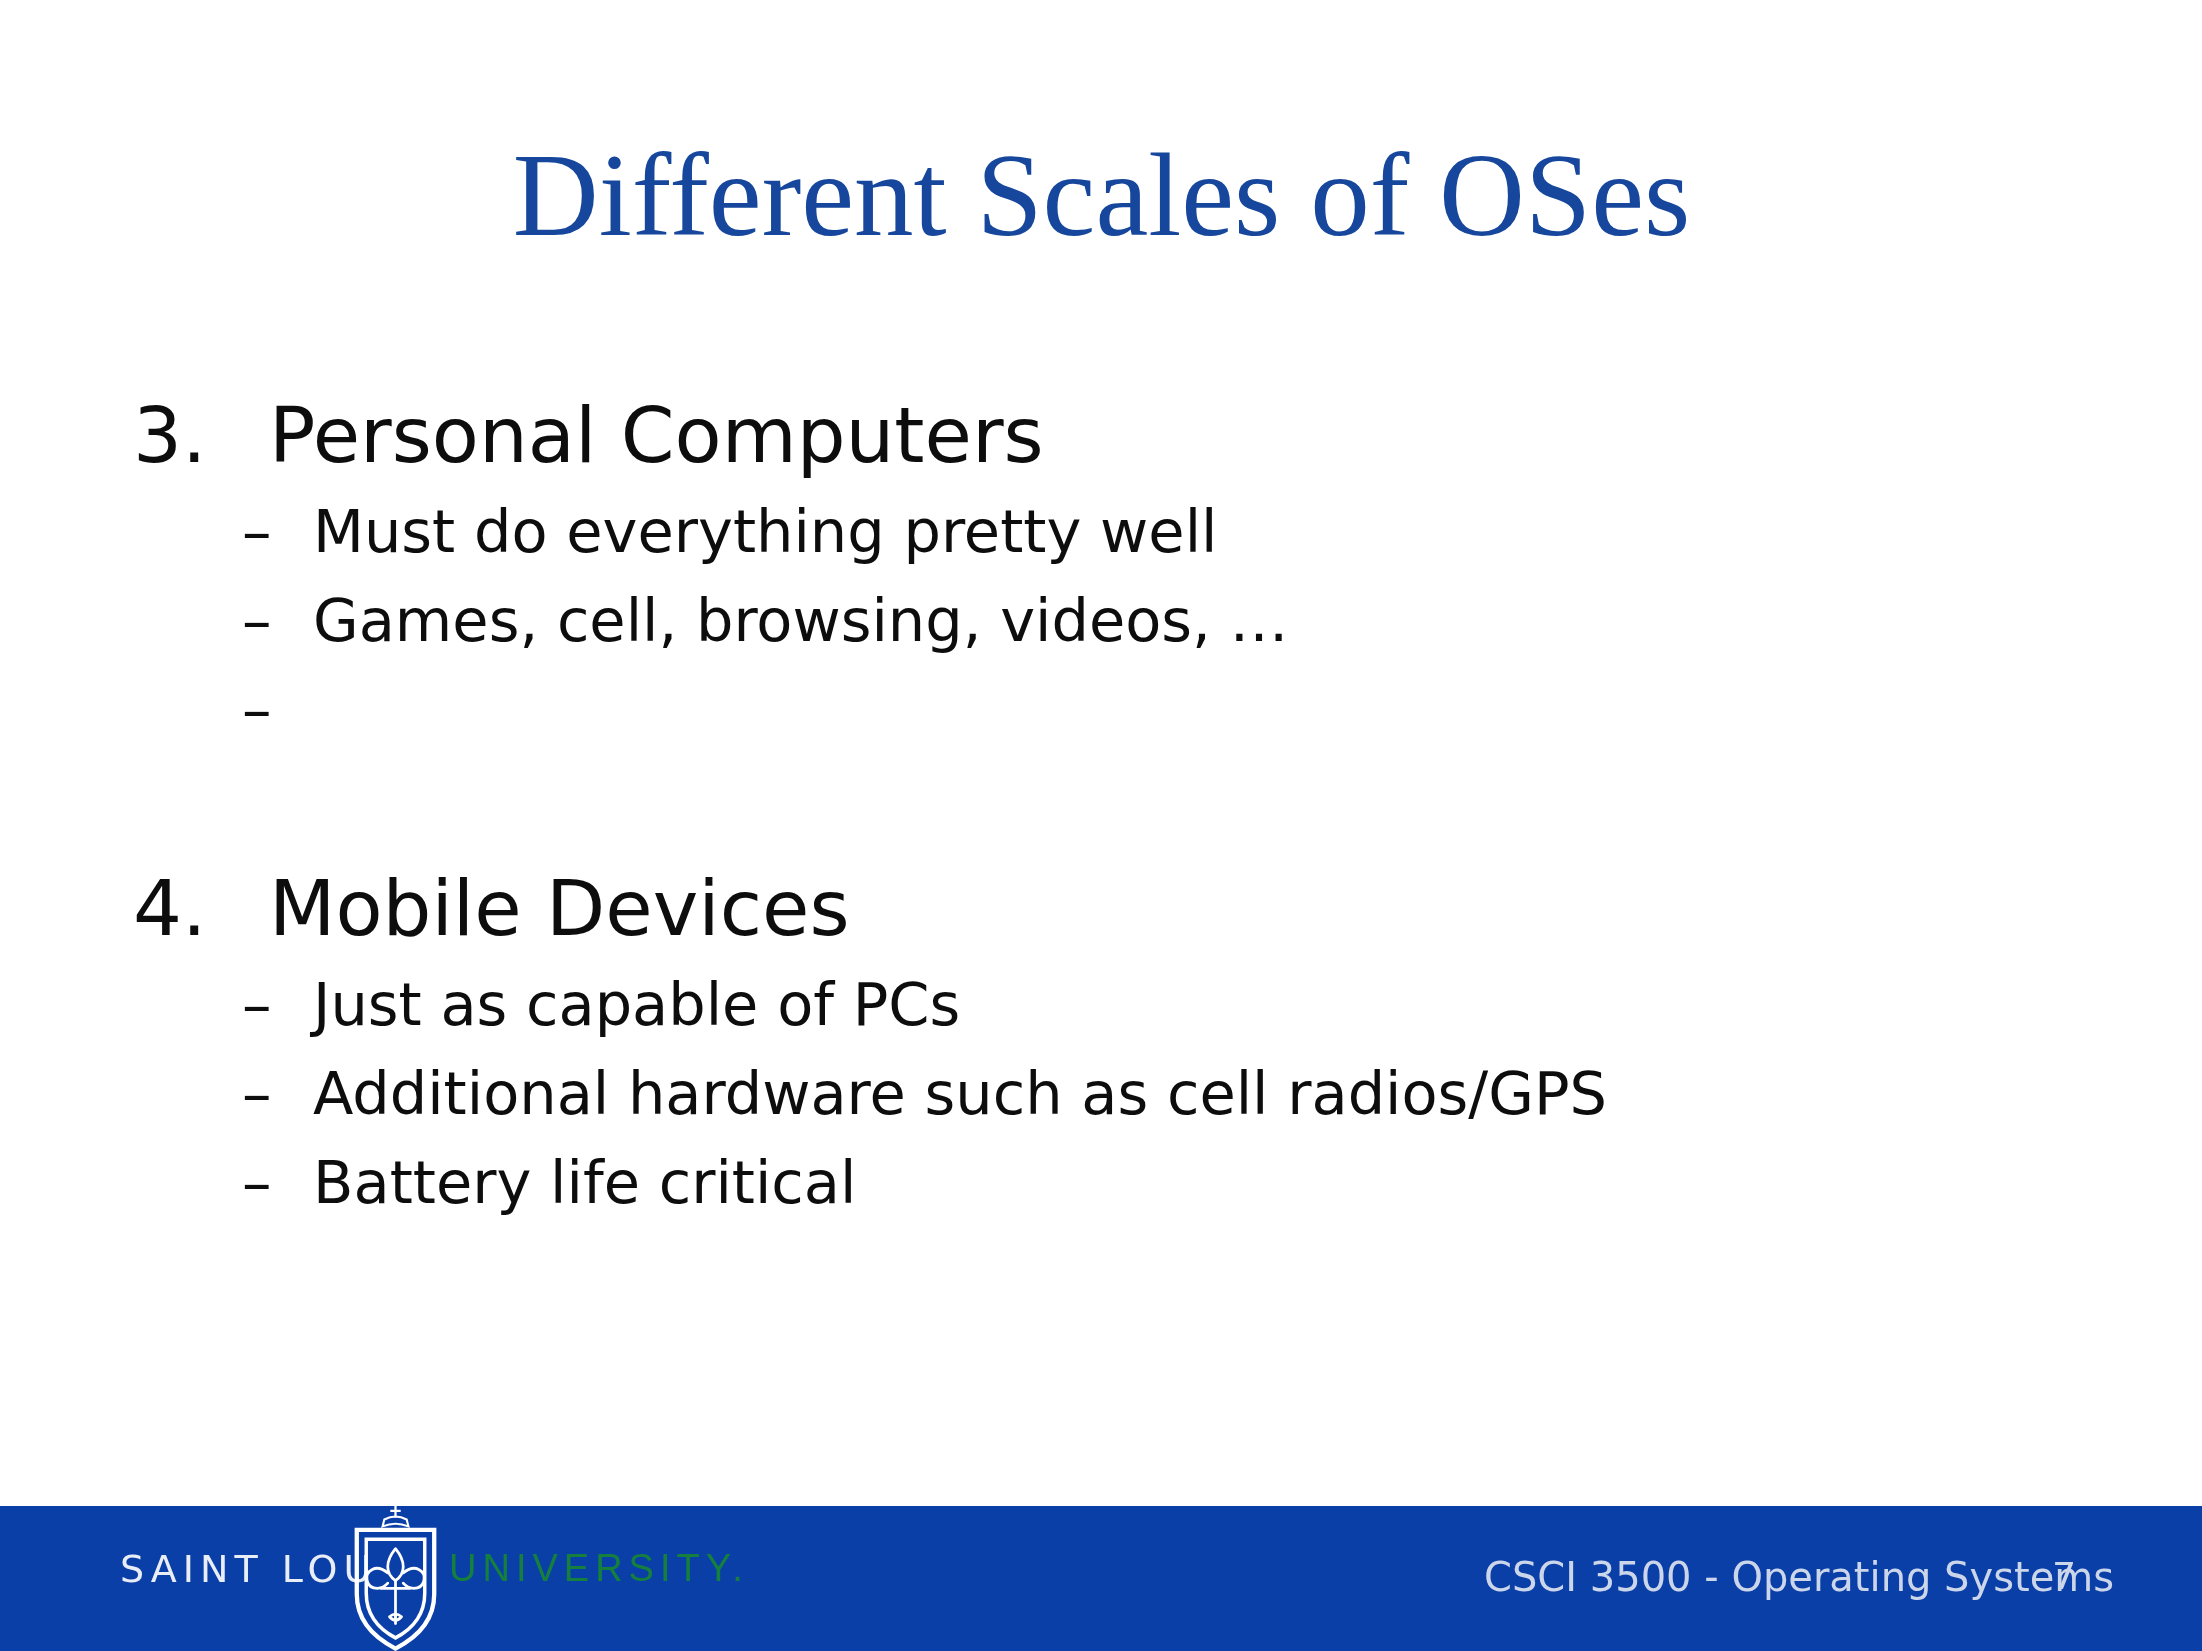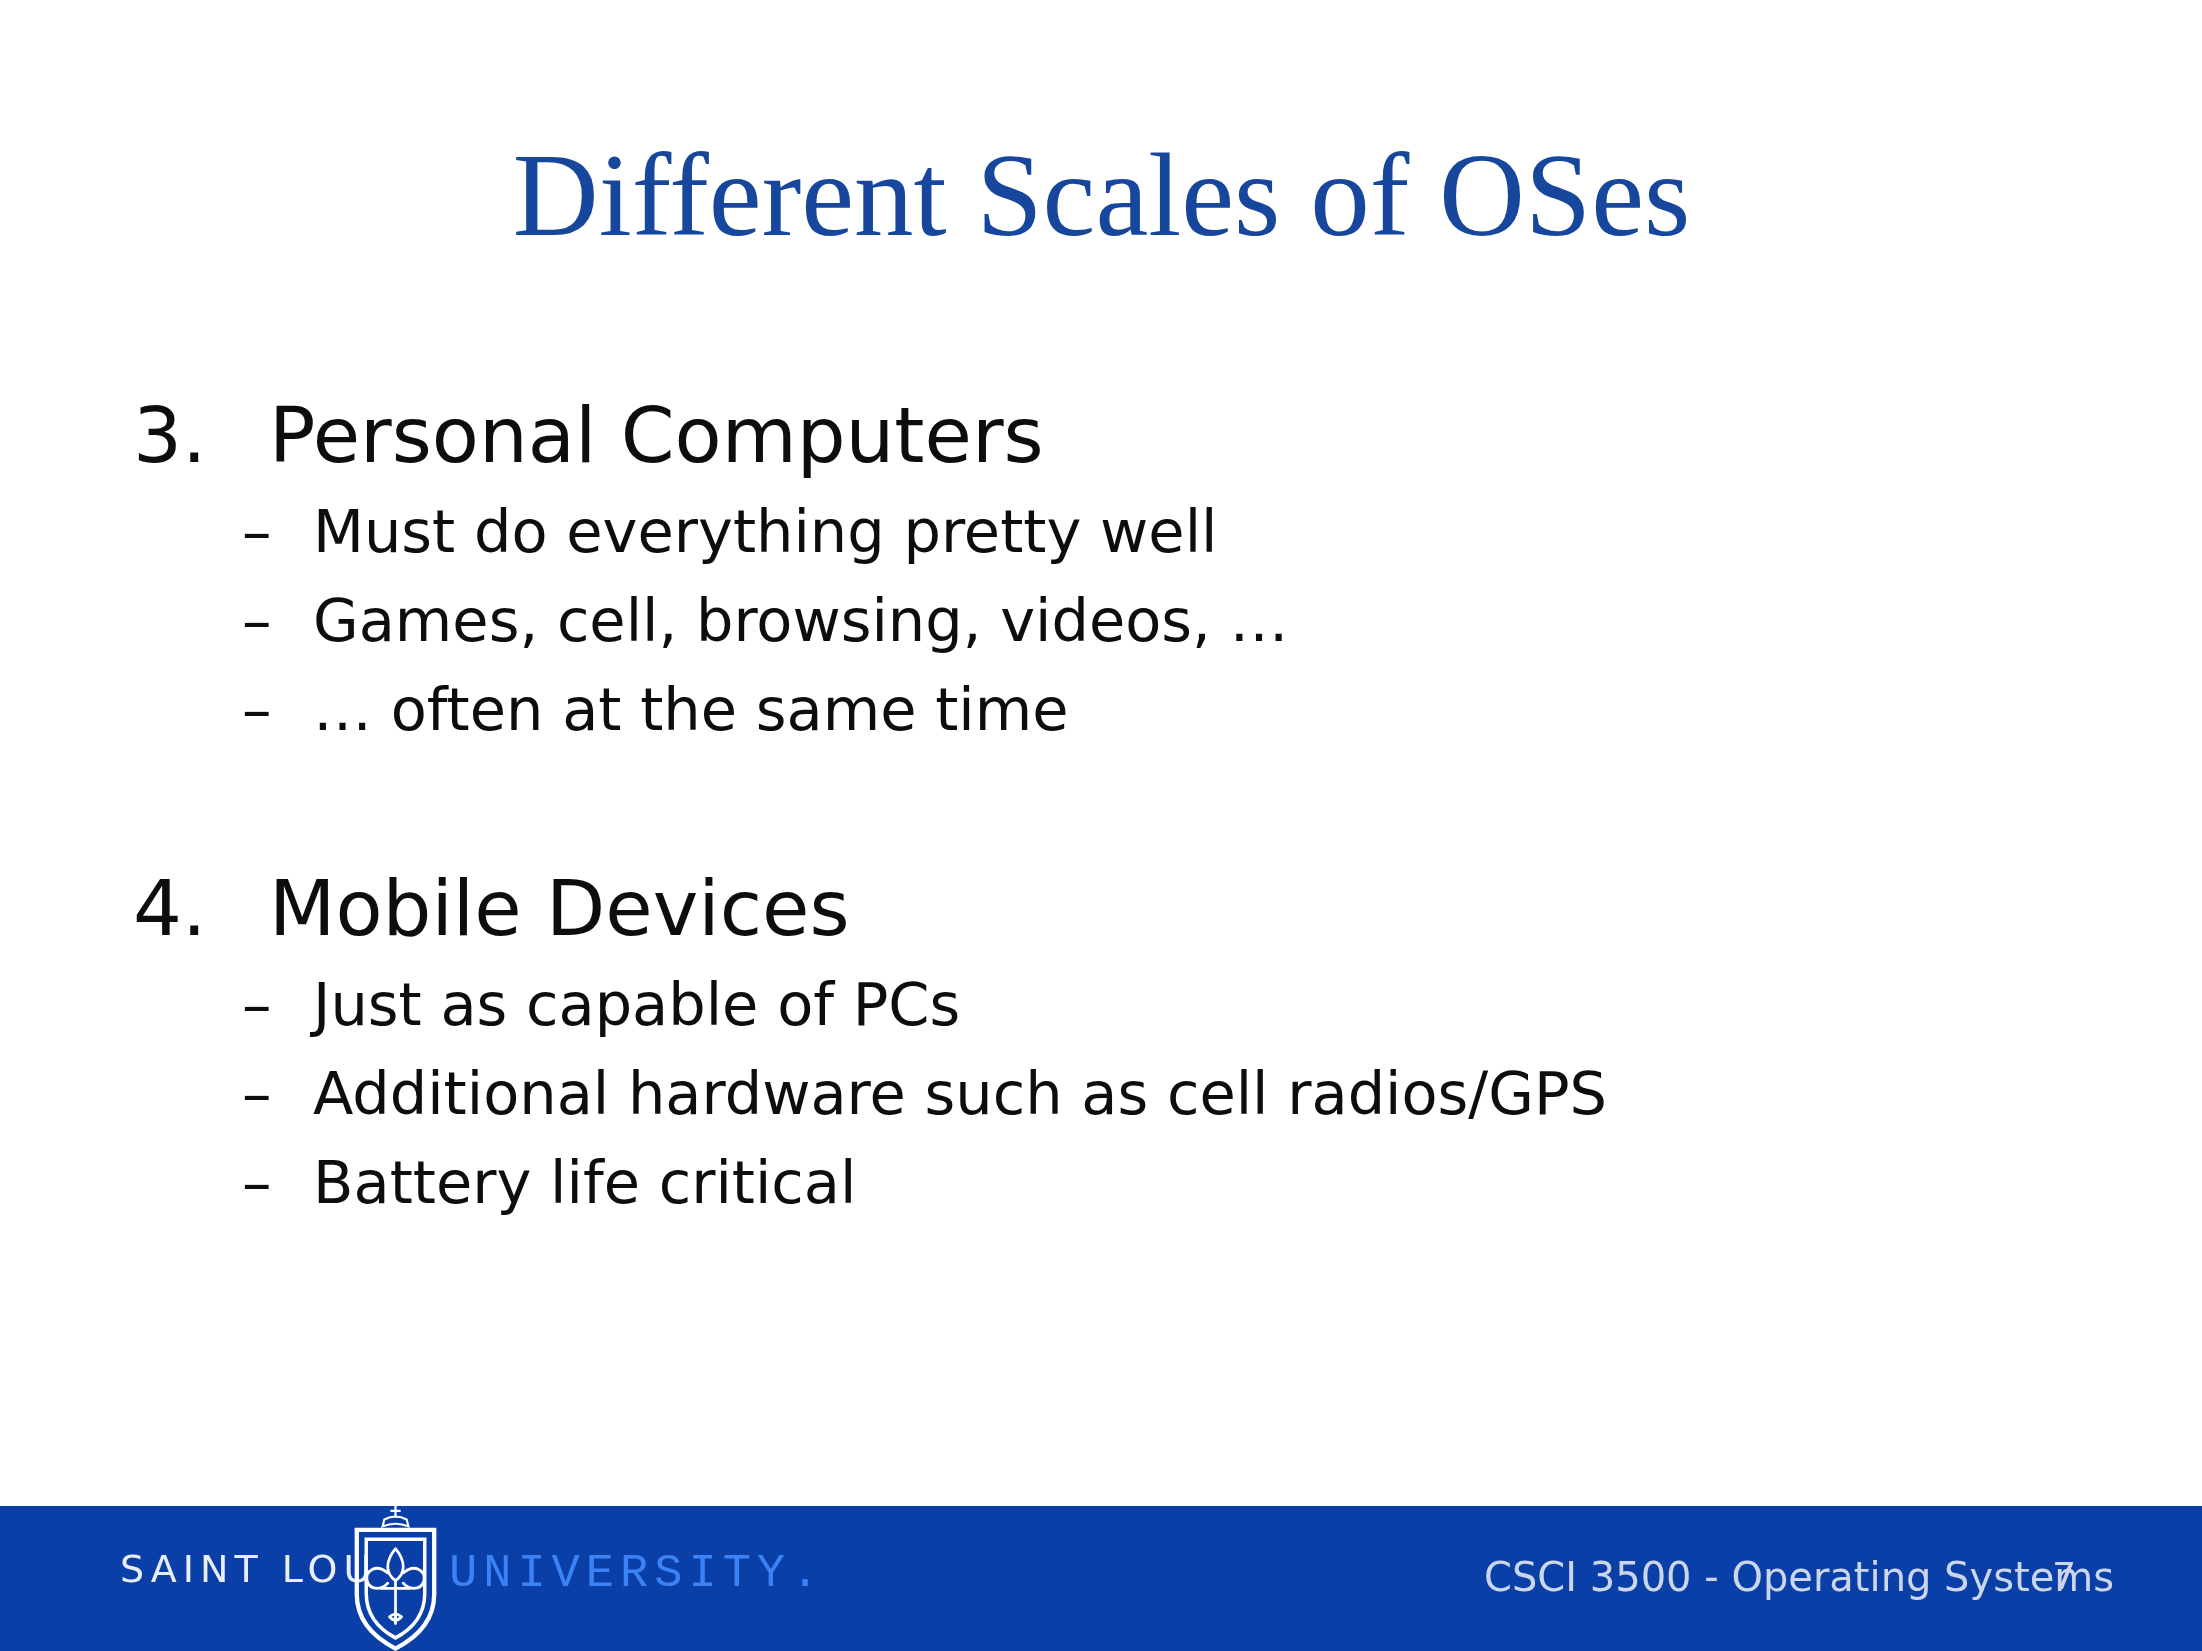--- a/index.html
+++ b/index.html
@@ -116,24 +116,24 @@
     font-family: "DejaVu Sans", sans-serif;
     font-size: 38px;
     letter-spacing: 6px;
     color: #e9edf6;
     white-space: nowrap;
   }
   #logo-university {
     position: absolute;
     left: 329px;
     top: 41px;
-    font-family: Liberation Mono, monospace;
-    font-size: 47px;
+    font-family: Liberation Sans, sans-serif;
+    font-size: 38px;
     letter-spacing: 6px;
-    color: #3b82f6;
+    color: #15803d;
     white-space: nowrap;
   }
   #slu-shield {
     position: absolute;
     left: 228px;
     top: -1.7px;
     width: 95px;
     height: 148px;
   }
 
@@ -174,21 +174,20 @@
       <div class="lvl2">
         <span class="dash">–</span>
         <span class="txt">Must do everything pretty well</span>
       </div>
       <div class="lvl2">
         <span class="dash">–</span>
         <span class="txt">Games, cell, browsing, videos, …</span>
       </div>
       <div class="lvl2">
         <span class="dash">–</span>
-        <span class="txt">… often at the same time</span>
       </div>
     </div>
 
     <div class="group">
       <div class="lvl1">
         <span class="num">4.</span>
         <span class="txt">Mobile Devices</span>
       </div>
       <div class="lvl2">
         <span class="dash">–</span>

